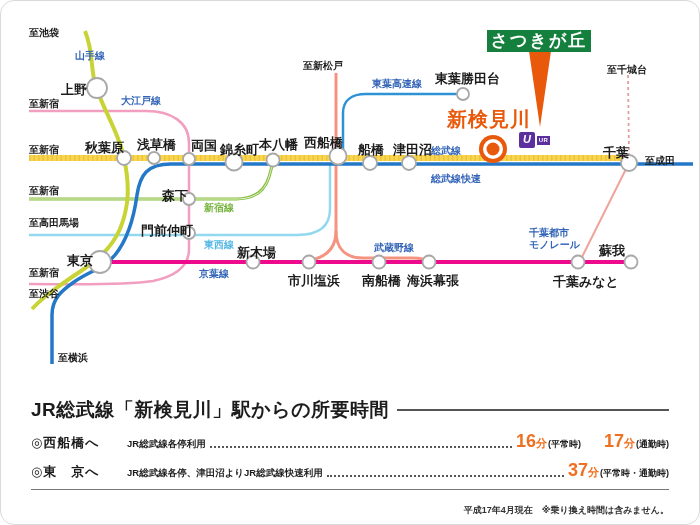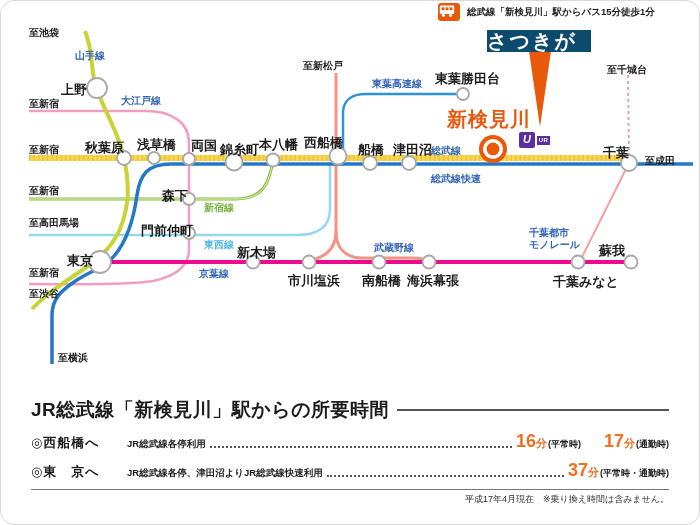--- a/index.html
+++ b/index.html
@@ -14,22 +14,22 @@
   .dir{font-size:10px;}
   .st{font-size:13px;}
   .ln{font-size:10px;color:#3465b8;}
   .ln-green{color:#76b33e;}
   .ln-lightblue{color:#54b8e6;}
   .station-highlight{
     position:absolute;left:446px;top:105px;font-size:20px;font-weight:bold;
     color:#e8590c;letter-spacing:1px;
   }
   .callout{
-    position:absolute;left:486px;top:29px;width:104px;height:22px;background:#0c4a6e;
-    color:#fff;font-size:20px;font-weight:bold;line-height:22px;
+    position:absolute;left:486px;top:29px;width:104px;height:22px;background:#15803d;
+    color:#fff;font-size:17px;font-weight:bold;text-align:center;line-height:22px;
     letter-spacing:2px;
   }
   .busbar{position:absolute;left:437px;top:2px;height:18px;display:flex;align-items:center;}
   .bus-icon{width:22px;height:18px;background:#e8590c;border-radius:3px;display:flex;
     align-items:center;justify-content:center;flex:0 0 auto;}
   .bus-note{margin-left:7px;font-size:9.5px;font-weight:bold;color:#1c1c1c;white-space:nowrap;}
   .ur{position:absolute;left:518px;top:131px;display:flex;align-items:flex-start;}
   .ur-main{width:16px;height:16px;background:#5b2f9e;border-radius:2px;color:#fff;
     font-size:11px;font-weight:bold;font-style:italic;text-align:center;line-height:15px;}
   .ur-sub{margin-left:2px;margin-top:4px;width:13px;height:9px;background:#5b2f9e;color:#fff;
@@ -44,21 +44,21 @@
   .dest{font-size:13px;font-weight:bold;flex:0 0 82px;letter-spacing:1px;}
   .method{font-size:9.5px;font-weight:bold;margin-left:14px;}
   .leader{flex:1;border-bottom:2px dotted #555;margin:0 4px;align-self:flex-end;
     margin-bottom:4px;min-width:20px;}
   .tgroup{display:flex;align-items:baseline;}
   .tgroup + .tgroup{margin-left:23px;}
   .tnum{font-size:18px;font-weight:bold;color:#ef7020;}
   .tunit{font-size:11px;font-weight:bold;color:#ef7020;}
   .tnote{font-size:9px;font-weight:bold;color:#222;margin-left:1px;}
   .foot-rule{border-top:1px solid #777;margin-top:8px;}
-  .footnote{text-align:right;font-size:9px;font-weight:normal;color:#333;margin-top:3px;}
+  .footnote{text-align:right;font-size:9px;font-weight:bold;color:#333;margin-top:14px;}
 </style>
 </head>
 <body>
 
 <div class="canvas">
   <div class="map">
 
     <svg width="700" height="390" viewBox="0 0 700 390">
 
       <path d="M 627,74 L 628,153" fill="none" stroke="#e49c9c" stroke-width="1.8" stroke-dasharray="3 3"></path>
@@ -159,33 +159,20 @@
     <div class="lbl st" style="left:287px;top:271px;">市川塩浜</div>
     <div class="lbl st" style="left:361px;top:271px;">南船橋</div>
     <div class="lbl st" style="left:406px;top:271px;">海浜幕張</div>
     <div class="lbl st" style="left:552px;top:272px;">千葉みなと</div>
     <div class="lbl st" style="left:598px;top:241px;">蘇我</div>
 
     <div class="station-highlight">新検見川</div>
 
     <div class="callout">さつきが丘</div>
 
-    <div class="busbar">
-      <div class="bus-icon">
-        <svg width="18" height="15" viewBox="0 0 20 16">
-          <rect x="2" y="2.5" width="16" height="9.5" rx="1.5" fill="#ffffff"></rect>
-          <rect x="4" y="4.5" width="3.2" height="3.2" fill="#e8590c"></rect>
-          <rect x="8.4" y="4.5" width="3.2" height="3.2" fill="#e8590c"></rect>
-          <rect x="12.8" y="4.5" width="3.2" height="3.2" fill="#e8590c"></rect>
-          <circle cx="6" cy="13.4" r="1.7" fill="#ffffff"></circle>
-          <circle cx="14" cy="13.4" r="1.7" fill="#ffffff"></circle>
-        </svg>
-      </div>
-      <div class="bus-note">総武線「新検見川」駅からバス15分徒歩1分</div>
-    </div>
 
     <div class="ur">
       <div class="ur-main">U</div>
       <div class="ur-sub">UR</div>
     </div>
   </div>
 
   <div class="info">
     <div class="title-row">
       <span class="title">JR総武線「新検見川」駅からの所要時間</span>

